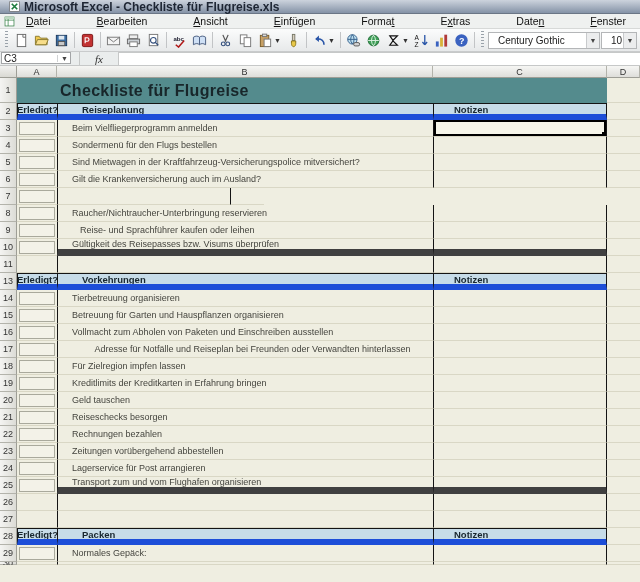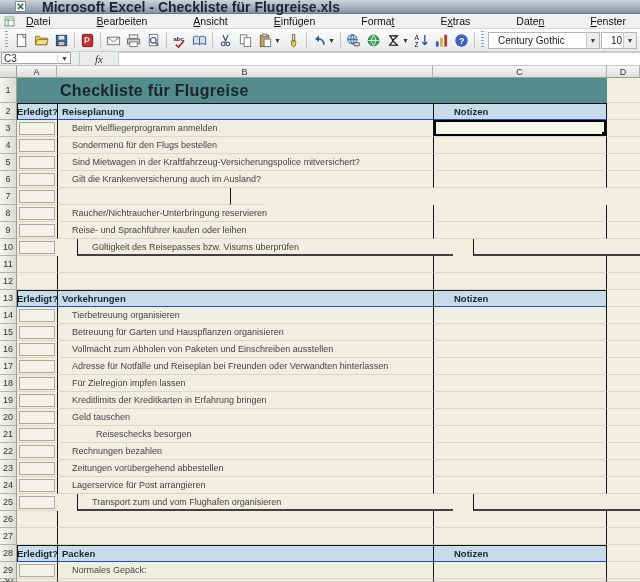--- a/index.html
+++ b/index.html
@@ -1,24 +1,24 @@
 <!DOCTYPE html>
 <html><head>
 <meta charset="utf-8">
 <style>
   * { box-sizing: border-box; margin: 0; padding: 0; }
   html,body { width:640px; height:582px; overflow:hidden; }
   body { font-family:"Liberation Sans", sans-serif; background:#efeee1; cursor:default; }
 
   
   .titlebar{
-    height:14px; display:flex; align-items:center; gap:16px; padding:0 15px;
+    height:14px; display:flex; align-items:center; gap:4px; padding:0 9px;
     background:linear-gradient(#ccd3dd,#9aa6b7 70%,#8593a7);
     border-bottom:1px solid #6b7686;
-    font-size:14px; font-weight:bold; color:#1d2533; white-space:nowrap;
+    font-size:12px; font-weight:bold; color:#1d2533; white-space:nowrap;
   }
   .titlebar svg{ flex:0 0 auto; }
 
   
   .menubar{
     height:15px; display:flex; align-items:center; background:#eff1f0;
     border-bottom:1px solid #d7d9d8; font-size:10.5px; color:#111;
     padding-left:2px; white-space:nowrap;
   }
   .menubar .appicon{ margin:0 4px 0 2px; display:flex; }
@@ -67,29 +67,29 @@
   .grid-row{ display:flex; height:17px; }
   .grid-row.title{ height:25px; }
   .grid-row.sliver{ height:3px; overflow:hidden; }
   .rowhdr{ width:17px; background:linear-gradient(90deg,#f4f4f2,#dcdcd6);
     border-right:1px solid #9e9e96; border-bottom:1px solid #b3b3ab;
     font-size:9px; color:#333; display:flex; align-items:center; justify-content:center; flex:0 0 auto; }
   .cell{ height:100%; border-bottom:1px solid #d9d7c5; display:flex; align-items:center;
     overflow:hidden; white-space:nowrap; font-size:9px; color:#45453f; flex:0 0 auto; position:relative; }
   .titlecell{ background:#548b8d; border-bottom:none; }
   .titlecell span{ font-size:16px; font-weight:bold; color:#18262a; padding-left:43px; letter-spacing:.3px; }
-  .bandcell{ background:#c7dce8; border-top:1px solid #141414; border-bottom:1px solid #1d4ed8;
+  .bandcell{ background:#c7dce8; border-top:1px solid #141414; border-bottom:6px solid #1d4ed8;
     font-weight:bold; color:#18262e; font-size:9.5px; }
   .bandcell.acell{ border-left:1px solid #141414; justify-content:center; }
   .bcell{ border-left:1px solid #141414; }
   .bcell .itemtext{ padding-left:14px; }
-  .bandcell.bcell{ padding-left:4px; }
+  .bandcell.bcell{ padding-left:24px; }
   .ccell{ border-left:1px solid #141414; border-right:1px solid #141414; }
   .bandcell.ccell{ padding-left:20px; }
-  .lastrow{ border-bottom:2px solid #404040;margin-left:20px; }
+  .lastrow{ border-bottom:7px solid #404040; }
   .checkcell{ flex:1; height:13px; margin:1px 2px; background:#f3f2e8; border:1px solid #a9a99c; }
   .selectedcell{ box-shadow:inset 0 0 0 2px #000; background:#f7f6ea; }
   .fillhandle{ position:absolute; right:0; bottom:0; width:4px; height:4px; background:#000; }
 </style>
 </head>
 <body>
 
 <div class="titlebar">
   <svg width="11" height="11" viewBox="0 0 16 16">
     <rect x="1" y="1" width="14" height="14" fill="#fff" stroke="#6a6a6a"></rect>
@@ -372,46 +372,39 @@
           <span class="itemtext">Raucher/Nichtraucher-Unterbringung reservieren</span>
         </div>
         <div class="cell ccell" style="width: 174px;"></div>
         <div class="cell dcell" style="width: 33px;"></div>
       </div>
       <div class="grid-row item">
         <div class="rowhdr">9</div>
         <div class="cell acell" style="width: 40px;">
           <div class="checkcell"></div>
         </div>
-        <div class="cell bcell" style="width: 376px;">
+        <div class="cell bcell" style="width: 376px; padding-left: 8px;">
           <span class="itemtext">Reise- und Sprachführer kaufen oder leihen</span>
         </div>
         <div class="cell ccell" style="width: 174px;"></div>
         <div class="cell dcell" style="width: 33px;"></div>
       </div>
       <div class="grid-row item">
         <div class="rowhdr">10</div>
         <div class="cell acell" style="width: 40px;">
           <div class="checkcell"></div>
         </div>
         <div class="cell bcell lastrow" style="width: 376px;">
           <span class="itemtext">Gültigkeit des Reisepasses bzw. Visums überprüfen</span>
         </div>
         <div class="cell ccell lastrow" style="width: 174px;"></div>
         <div class="cell dcell" style="width: 33px;"></div>
       </div>
       <div class="grid-row gap">
         <div class="rowhdr">11</div>
-        <div class="cell acell" style="width: 40px;"></div>
-        <div class="cell bcell" style="width: 376px;"></div>
-        <div class="cell ccell" style="width: 174px;"></div>
-        <div class="cell dcell" style="width: 33px;"></div>
-      </div>
-      <div class="grid-row gap">
-        <div class="rowhdr">12</div>
         <div class="cell acell" style="width: 40px;"></div>
         <div class="cell bcell" style="width: 376px;"></div>
         <div class="cell ccell" style="width: 174px;"></div>
         <div class="cell dcell" style="width: 33px;"></div>
       </div>
       <div class="grid-row band">
         <div class="rowhdr">13</div>
         <div class="cell bandcell acell" style="width: 40px;">Erledigt?</div>
         <div class="cell bandcell bcell" style="width: 376px;">Vorkehrungen</div>
         <div class="cell bandcell ccell" style="width: 174px;">Notizen</div>
@@ -448,21 +441,21 @@
           <span class="itemtext">Vollmacht zum Abholen von Paketen und Einschreiben ausstellen</span>
         </div>
         <div class="cell ccell" style="width: 174px;"></div>
         <div class="cell dcell" style="width: 33px;"></div>
       </div>
       <div class="grid-row item">
         <div class="rowhdr">17</div>
         <div class="cell acell" style="width: 40px;">
           <div class="checkcell"></div>
         </div>
-        <div class="cell bcell" style="width: 376px;">
+        <div class="cell bcell" style="width: 376px; justify-content: center;">
           <span class="itemtext">Adresse für Notfälle und Reiseplan bei Freunden oder Verwandten hinterlassen</span>
         </div>
         <div class="cell ccell" style="width: 174px;"></div>
         <div class="cell dcell" style="width: 33px;"></div>
       </div>
       <div class="grid-row item">
         <div class="rowhdr">18</div>
         <div class="cell acell" style="width: 40px;">
           <div class="checkcell"></div>
         </div>
@@ -492,21 +485,21 @@
           <span class="itemtext">Geld tauschen</span>
         </div>
         <div class="cell ccell" style="width: 174px;"></div>
         <div class="cell dcell" style="width: 33px;"></div>
       </div>
       <div class="grid-row item">
         <div class="rowhdr">21</div>
         <div class="cell acell" style="width: 40px;">
           <div class="checkcell"></div>
         </div>
-        <div class="cell bcell" style="width: 376px; padding-left: 24px;">
+        <div class="cell bcell" style="width: 376px;">
           <span class="itemtext">Reiseschecks besorgen</span>
         </div>
         <div class="cell ccell" style="width: 174px;"></div>
         <div class="cell dcell" style="width: 33px;"></div>
       </div>
       <div class="grid-row item">
         <div class="rowhdr">22</div>
         <div class="cell acell" style="width: 40px;">
           <div class="checkcell"></div>
         </div>

